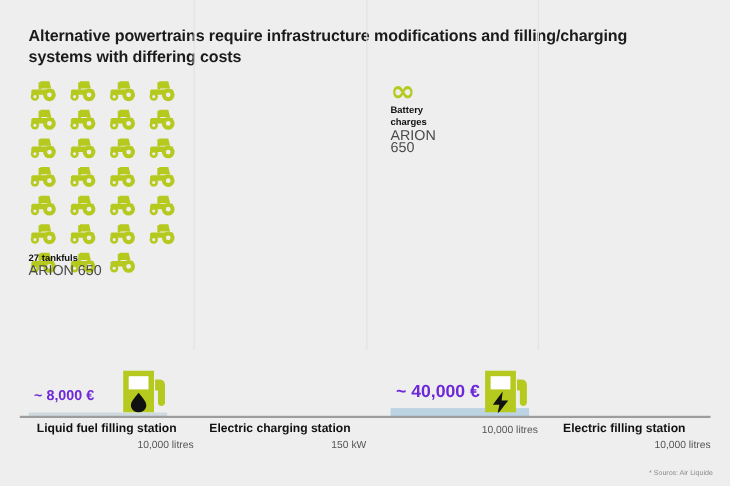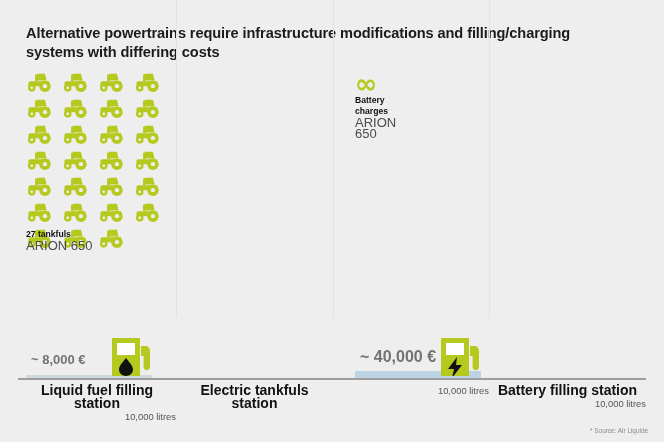--- a/index.html
+++ b/index.html
@@ -56,32 +56,32 @@
   
   .baseline{
     position:absolute;left:18px;top:378px;width:628px;height:2px;background:#9d9d9d;
   }
   .bar{position:absolute;bottom:0;}
 
   .bar.b0{left:26px;width:126px;height:5px;background:#cfd9e0;}
   .bar.b1{left:185px;width:126px;height:9px;background:#bcd3e3;}
 
   
-  .val{position:absolute;font-weight:bold;color:#737373;white-space:nowrap;}
+  .val{position:absolute;font-weight:bold;color:#6d28d9;white-space:nowrap;}
   .val.v0{left:31px;top:290px;font-size:13px;}
   .val.v1{left:190px;top:286px;font-size:16px;}
 
   
   .pump{position:absolute;bottom:0;}
   .pump.p0{left:110px;}
   .pump.p1{left:269px;}
 
   
   .foot{position:absolute;top:384px;text-align:center;}
-  .foot .t{font-size:14px;font-weight:bold;color:#111;line-height:13px;}
+  .foot .t{font-size:11px;font-weight:bold;color:#111;line-height:13px;}
   .foot .u{font-size:9.4px;font-weight:normal;color:#555;line-height:13px;text-align:right;}
   .foot.f0{left:18px;width:158px;}
   .foot.f1{left:176px;width:157px;}
   .foot.f2{left:333px;width:156px;}
   .foot.f3{left:489px;width:157px;}
 
   .source{
     position:absolute;right:16px;bottom:8px;
     font-size:6.4px;color:#8a8a8a;
   }
@@ -478,25 +478,26 @@
 
   </div>
 
   <div class="baseline"></div>
 
   <div class="foot f0">
     <div class="t">Liquid fuel filling station</div>
     <div class="u">10,000 litres</div>
   </div>
   <div class="foot f1">
-    <div class="t">Electric tankfuls station</div>
+    <div class="t">Electric charging station</div>
+    <div class="u">150 kW</div>
   </div>
   <div class="foot f2">
     <div class="u">10,000 litres</div>
   </div>
   <div class="foot f3">
-    <div class="t">Battery filling station</div>
+    <div class="t">Electric filling station</div>
     <div class="u">10,000 litres</div>
   </div>
 
   <div class="source">* Source: Air Liquide</div>
 
 </div>
 
 </body></html>

